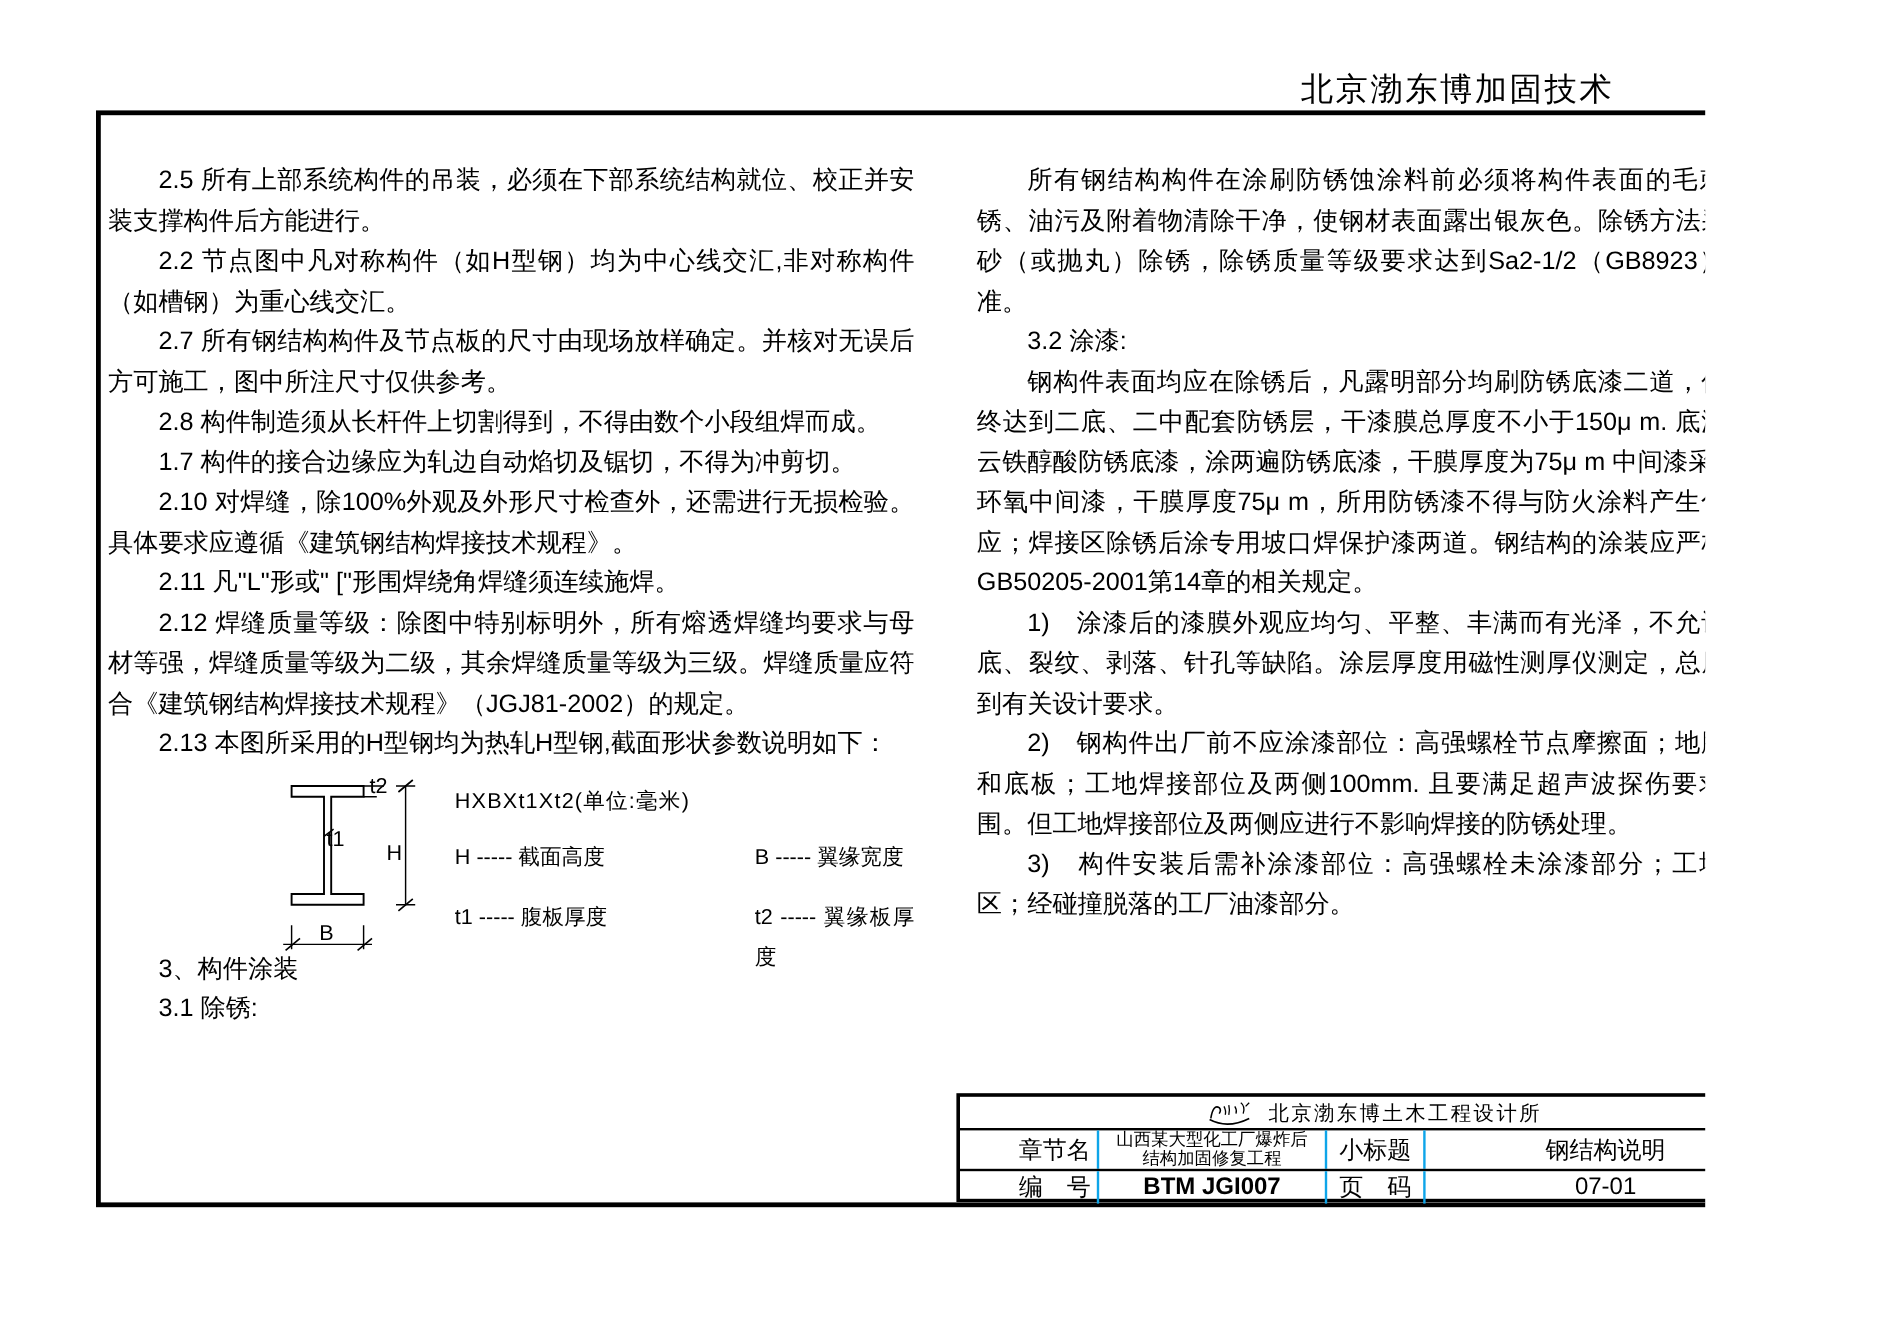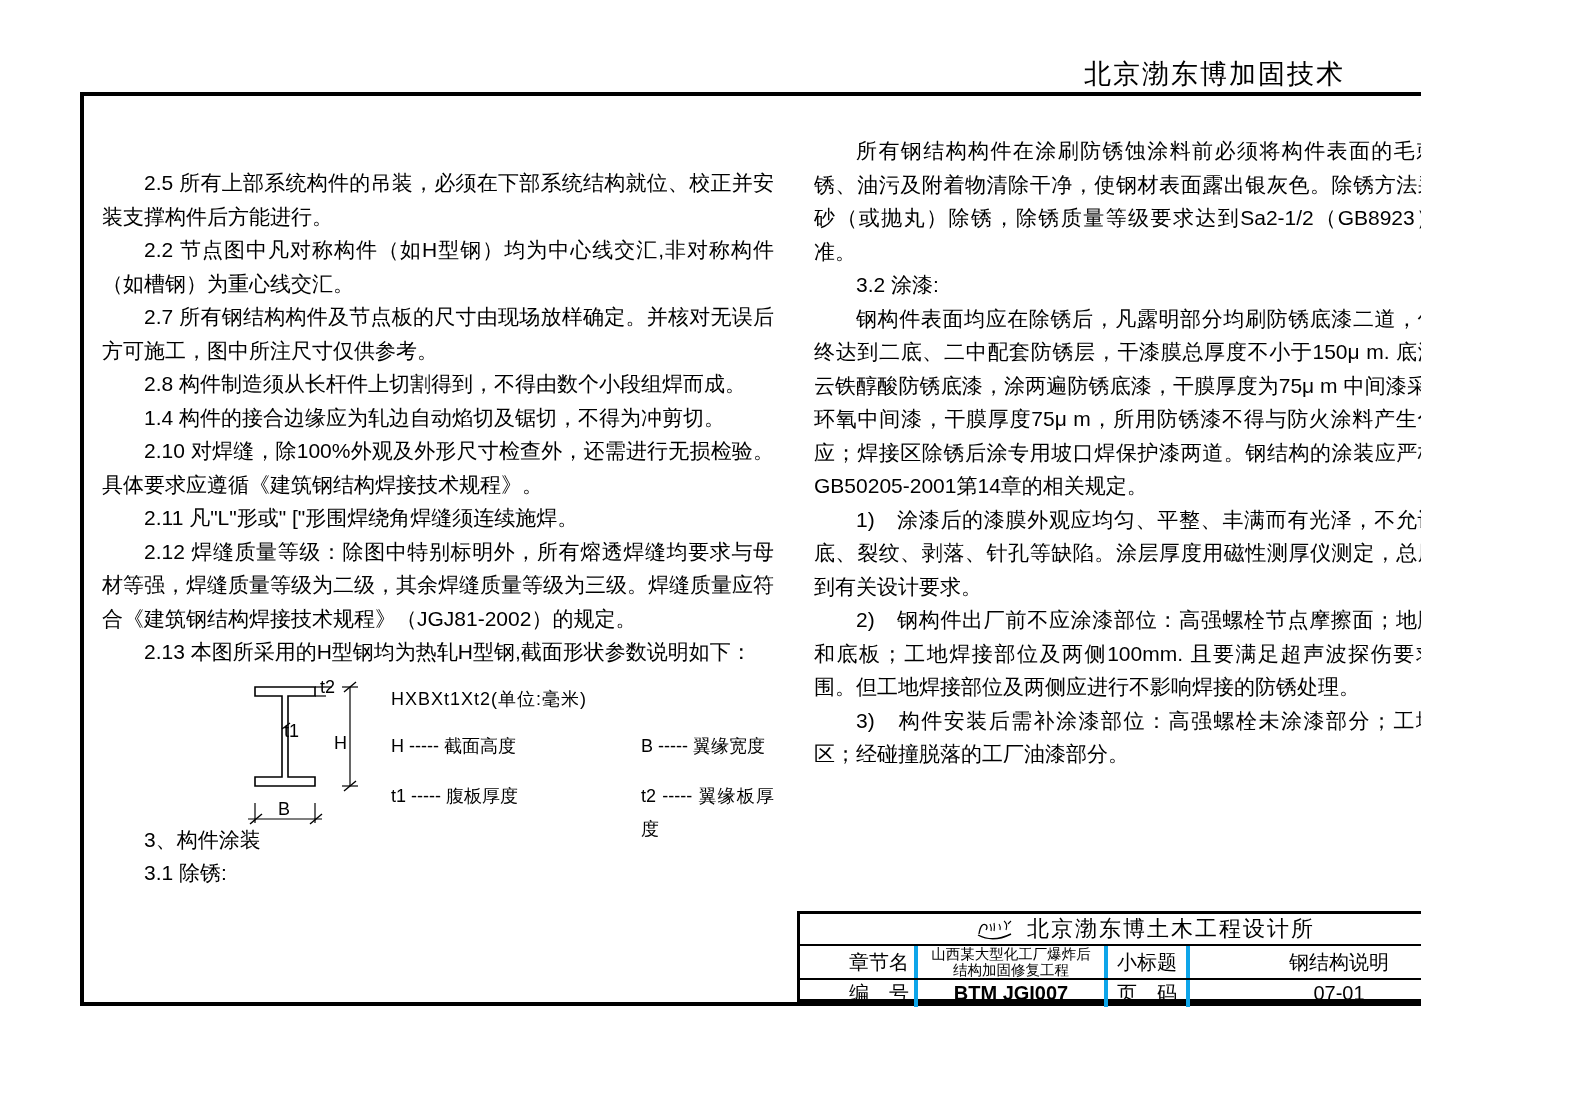--- a/index.html
+++ b/index.html
@@ -4,38 +4,38 @@
 <style>
   * { margin:0; padding:0; box-sizing:border-box; }
   html,body { width:1571px; height:1098px; background:#ffffff; font-family:"Liberation Sans",sans-serif; color:#000; }
   .page { position:relative; width:1421px; height:1098px; background:#fff; overflow:hidden; }
 
   .doc-header { position:absolute; top:56px; right:76px; font-size:27px; letter-spacing:2px; font-family:"Liberation Serif",serif; }
 
   .frame { position:absolute; left:80px; top:92px; width:1414px; height:914px; border:4px solid #000; }
 
   .col { position:absolute; top:38px; font-size:21px; line-height:33.5px; text-align:justify; }
-  .col-left  { left:18px;  width:672px;margin-top:32px; }
+  .col-left  { left:6px;  width:672px; }
   .col-right { left:730px; width:668px; }
   .col p { text-indent:2em; margin:0; }
 
   .diagram { display:flex; margin:8px 0 6px 138px; align-items:flex-start; gap:21px; height:140px; }
   .beam-svg { flex:0 0 auto; }
   .beam-svg text { font-size:18px; font-family:"Liberation Sans",sans-serif; }
   .legend { padding-top:6px; font-size:18px; }
   .legend .formula { margin-bottom:14px; letter-spacing:1px; }
   .legend-grid { display:grid; grid-template-columns:250px auto; row-gap:16px; }
 
   .sec3 { margin-top:16px; }
 
   .title-block { position:absolute; left:713px; top:815px; width:694px; height:91px; border:3px solid #000; display:flex; flex-direction:column; background:#fff; }
   .tb-row { display:flex; border-top:2px solid #000; flex:1; }
   .tb-row:first-child { border-top:none; }
-  .tb-company { align-items:center; justify-content:center; gap:10px; font-size:22px; letter-spacing:2px; display:flex; }
-  .tb-cell { display:flex; align-items:center; justify-content:center; border-left:4px solid #0ea5e9; text-align:center; }
+  .tb-company { align-items:center; justify-content:center; gap:10px; font-size:17px; letter-spacing:2px; display:flex; }
+  .tb-cell { display:flex; align-items:center; justify-content:center; border-left:2px solid #0ea5e9; text-align:center; }
   .tb-cell:first-child { border-left:none; }
   .tb-c1 { width:114px; font-size:20px;padding-left:44px; }
   .tb-c2 { width:190px; }
   .tb-c3 { width:82px; font-size:20px; }
   .tb-c4 { flex:1; font-size:20px; }
   .tb-proj { font-size:14.5px; line-height:16px; flex-direction:column; }
   .tb-num { font-size:20px; font-weight:bold; letter-spacing:0px; font-stretch:condensed; }
 </style>
 </head>
 <body>
@@ -44,21 +44,21 @@
 
   <div class="doc-header">北京渤东博加固技术</div>
 
   <div class="frame">
 
     <div class="col col-left">
       <p>2.5 所有上部系统构件的吊装，必须在下部系统结构就位、校正并安装支撑构件后方能进行。</p>
       <p>2.2 节点图中凡对称构件（如H型钢）均为中心线交汇,非对称构件（如槽钢）为重心线交汇。</p>
       <p>2.7 所有钢结构构件及节点板的尺寸由现场放样确定。并核对无误后方可施工，图中所注尺寸仅供参考。</p>
       <p>2.8 构件制造须从长杆件上切割得到，不得由数个小段组焊而成。</p>
-      <p>1.4 构件的接合边缘应为轧边自动焰切及锯切，不得为冲剪切。</p>
+      <p>1.7 构件的接合边缘应为轧边自动焰切及锯切，不得为冲剪切。</p>
       <p>2.10 对焊缝，除100%外观及外形尺寸检查外，还需进行无损检验。具体要求应遵循《建筑钢结构焊接技术规程》。</p>
       <p>2.11 凡"L"形或" ["形围焊绕角焊缝须连续施焊。</p>
       <p>2.12 焊缝质量等级：除图中特别标明外，所有熔透焊缝均要求与母材等强，焊缝质量等级为二级，其余焊缝质量等级为三级。焊缝质量应符合《建筑钢结构焊接技术规程》（JGJ81-2002）的规定。</p>
       <p>2.13 本图所采用的H型钢均为热轧H型钢,截面形状参数说明如下：</p>
 
       <div class="diagram">
         <svg class="beam-svg" width="130" height="150" viewBox="0 0 130 150">
 
           <path d="M15,10 H75 V19 H48 V100 H75 V109 H15 V100 H42 V19 H15 Z" fill="none" stroke="#000" stroke-width="1.6"></path>
 

